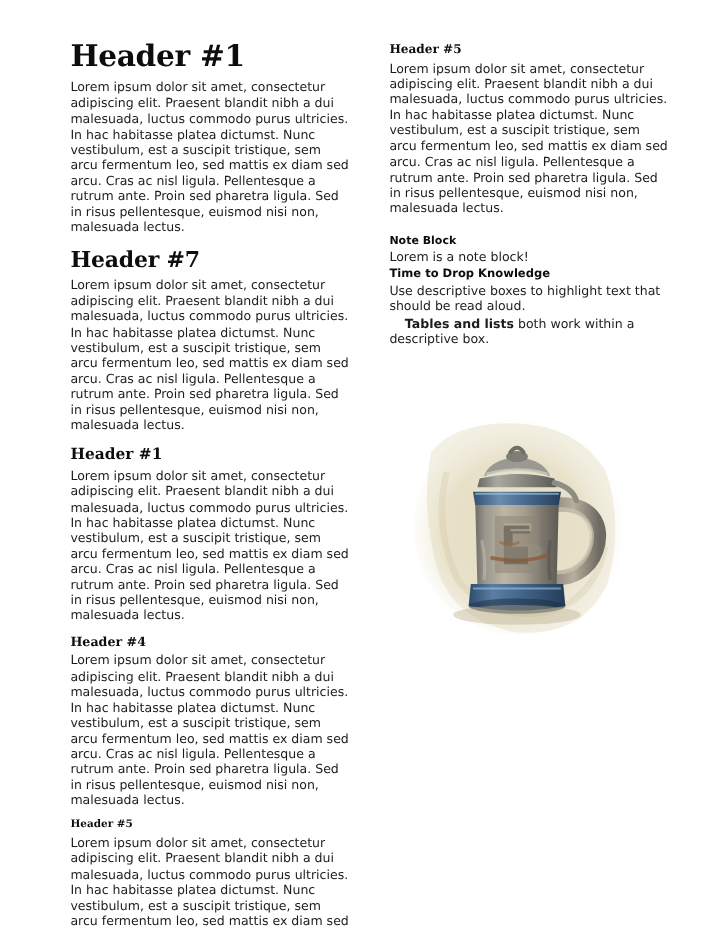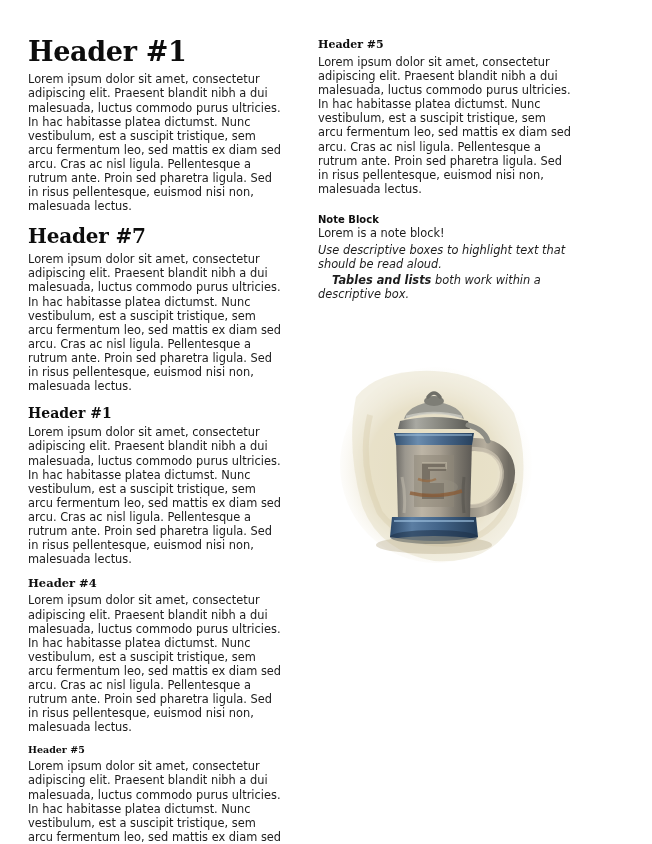--- a/index.html
+++ b/index.html
@@ -12,21 +12,21 @@
     background: #ffffff;
     font-family: "DejaVu Sans", sans-serif;
     color: #1a1a1a;
     overflow: hidden;
   }
   .page {
     position: relative;
     width: 652px;
     height: 716px;
     box-sizing: border-box;
-    padding: 38px 40px 30px 28px;
+    padding: 38px 40px 30px 64px;
   }
   .columns {
     display: flex;
     flex-direction: row;
     gap: 36px;
     height: 100%;
   }
   .col {
     width: 254px;
     flex: 0 0 254px;
@@ -110,21 +110,20 @@
     font-size: 10.5px;
     font-weight: 700;
     margin: 3px 0 2px 0;
     color: #0d0d0d;
   }
   .desc-body {
     font-size: 11.4px;
     line-height: 14.1px;
     margin: 0 0 2px 0;
     color: #1c1c1c;
-    font-style: italic;
   }
   .desc-body b {
     font-weight: 700;
     margin-left: 14px;
   }
 
   
   .illustration {
     position: relative;
     margin-top: 36px;
@@ -161,20 +160,21 @@
     </div>
 
     <div class="col col-right">
 
       <div class="right-h5">Header #5</div>
       <p class="body">Lorem ipsum dolor sit amet, consectetur adipiscing elit. Praesent blandit nibh a dui malesuada, luctus commodo purus ultricies. In hac habitasse platea dictumst. Nunc vestibulum, est a suscipit tristique, sem arcu fermentum leo, sed mattis ex diam sed arcu. Cras ac nisl ligula. Pellentesque a rutrum ante. Proin sed pharetra ligula. Sed in risus pellentesque, euismod nisi non, malesuada lectus.</p>
 
       <div class="note-title">Note Block</div>
       <div class="note-body">Lorem is a note block!</div>
 
+      <div class="desc-title">Time to Drop Knowledge</div>
       <div class="desc-body">Use descriptive boxes to highlight text that should be read aloud.</div>
       <div class="desc-body"><b>Tables and lists</b><span> both work within a descriptive box.</span></div>
 
       <div class="illustration">
         <svg width="254" height="260" viewBox="0 0 254 260" xmlns="http://www.w3.org/2000/svg">
           <defs>
             <radialGradient id="wash" cx="48%" cy="52%" r="56%">
               <stop offset="0%" stop-color="#e8dfc4" stop-opacity="0.85"></stop>
               <stop offset="60%" stop-color="#e3d9ba" stop-opacity="0.6"></stop>
               <stop offset="100%" stop-color="#ffffff" stop-opacity="0"></stop>

